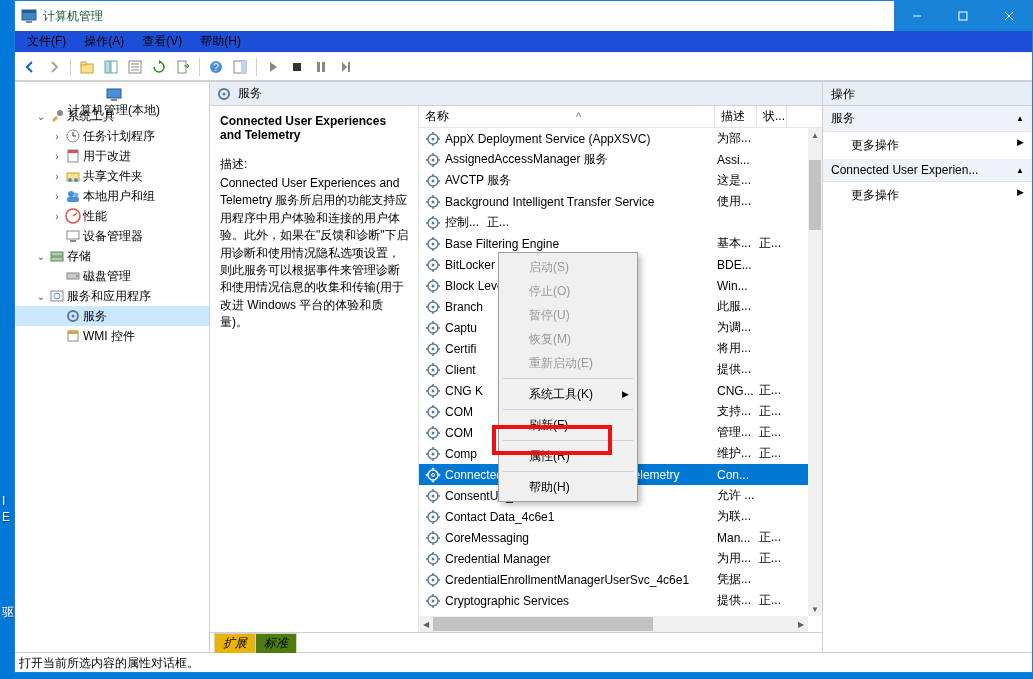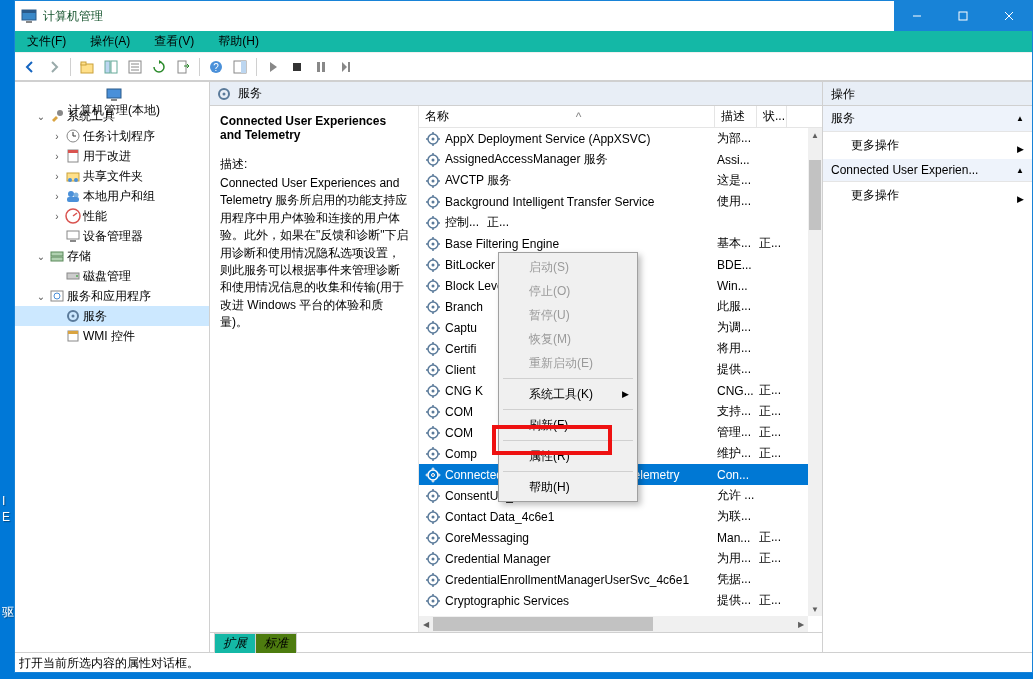--- a/index.html
+++ b/index.html
@@ -8,21 +8,21 @@
 .window { position: absolute; left: 14px; top: 0; width: 1019px; height: 673px; background: #fff; display: flex; flex-direction: column; border: 1px solid #1883d7; }
 .titlebar { height: 30px; background: #fff; display: flex; align-items: center; padding-left: 6px; color: #14532d; font-size: 12px; }
 .titlebar .app-icon { width: 16px; height: 16px; margin-right: 6px; }
 .titlebar .title { flex: 1; }
 .titlebar .win-controls { display: flex; }
 .titlebar .win-btn { width: 46px; height: 30px; display: flex; align-items: center; justify-content: center; font-size: 12px; }
 .titlebar .win-btn.close { background: transparent; }
 .titlebar-blue { background:#fff; }
 .titlebar .win-btn svg { width: 10px; height: 10px; }
 
-.menubar { height: 22px; display: flex; align-items: flex-start; padding: 0 4px; font-size: 12px; gap: 8px; background:#14b8a6; border-bottom:1px solid #f0f0f0;}
+.menubar { height: 22px; display: flex; align-items: flex-start; padding: 0 4px; font-size: 12px; gap: 2px; background:#1d4ed8; border-bottom:1px solid #f0f0f0;}
 .menubar .menu-item { padding: 2px 8px; }
 
 .toolbar { height: 28px; display: flex; align-items: center; padding: 0 4px; gap: 2px; border-bottom: 1px solid #d0d0d0; background:#fff; }
 .toolbar .tbtn { width: 22px; height: 22px; display: flex; align-items: center; justify-content: center; border-radius: 2px; }
 .toolbar .sep { width: 1px; height: 18px; background: #d0d0d0; margin: 0 3px; }
 .toolbar svg { width: 16px; height: 16px; }
 
 .body { flex: 1; display: flex; border-top: 1px solid #d0d0d0; min-height: 0;}
 .left-tree { width: 195px; border-right: 1px solid #d0d0d0; padding: 4px 0; font-size: 12px; overflow: auto; background:#fff; }
 .tree-row { display: flex; align-items: center; height: 20px; padding-left: 4px; white-space: nowrap; }
@@ -58,27 +58,27 @@
 .list-row.selected .ricon svg circle{ stroke:#fff;}
 .vscroll { position:absolute; top:22px; right:0; bottom:16px; width:14px; background:#f0f0f0; }
 .vscroll .thumb { position:absolute; left:1px; right:1px; background:#c2c2c2; border-radius:0;}
 .vscroll .arrow { position:absolute; left:0; right:0; height:14px; display:flex; align-items:center; justify-content:center; font-size:8px; color:#606060;}
 .hscroll { position:absolute; left:0; right:14px; bottom:0; height:16px; background:#f0f0f0;}
 .hscroll .hthumb{ position:absolute; top:1px; bottom:1px; background:#c2c2c2;}
 .hscroll .harrow{ position:absolute; top:0; bottom:0; width:14px; display:flex; align-items:center; justify-content:center; font-size:8px; color:#606060;}
 
 .tabs-bottom { height: 20px; display:flex; align-items:flex-end; padding-left:4px; font-size:12px; border-top:1px solid #d0d0d0;}
 .tabs-bottom .tab { padding: 1px 8px; border:1px solid #d0d0d0; border-bottom:none; background:#4d7c0f; margin-right:-1px; font-style:italic; position:relative; top:1px;}
-.tabs-bottom .tab.active { background:#14b8a6; }
+.tabs-bottom .tab.active { background:#eab308; }
 
 .right-actions { width: 210px; border-left: 1px solid #d0d0d0; font-size: 12px; display:flex; flex-direction:column;}
 .right-actions .ah { height:24px; background:#e8eef6; border-bottom:1px solid #d0d0d0; padding:4px 8px; font-weight:normal;}
 .right-actions .section-head { background:#eef3fb; padding:4px 8px; display:flex; justify-content:space-between; align-items:center; border-bottom:1px solid #e5e5e5;}
 .right-actions .section-head .tri { font-size:8px;}
-.right-actions .action-item { padding:5px 8px 5px 28px; display:flex; justify-content:space-between; align-items:flex-end;}
+.right-actions .action-item { padding:5px 8px 5px 28px; display:flex; justify-content:space-between; align-items:flex-start;}
 .right-actions .action-item .arr { font-size:9px;}
 
 .statusbar { height:20px; border-top:1px solid #d0d0d0; font-size:12px; padding:2px 4px; background:#fff;}
 
 .context-menu { position:absolute; left:498px; top:252px; width:140px; background:#f0f0f0; border:1px solid #a0a0a0; box-shadow: 3px 3px 6px rgba(0,0,0,.25); font-size:12px; padding:2px;}
 .context-menu .citem { height:24px; display:flex; align-items:center; padding:0 22px 0 28px; color:#000; position:relative;}
 .context-menu .citem.disabled { color:#9a9a9a; }
 .context-menu .citem .sub { position:absolute; right:6px; font-size:9px;}
 .context-menu .csep { height:1px; background:#d0d0d0; margin:3px 2px;}
 .red-box { position:absolute; border:4px solid #e11; }

